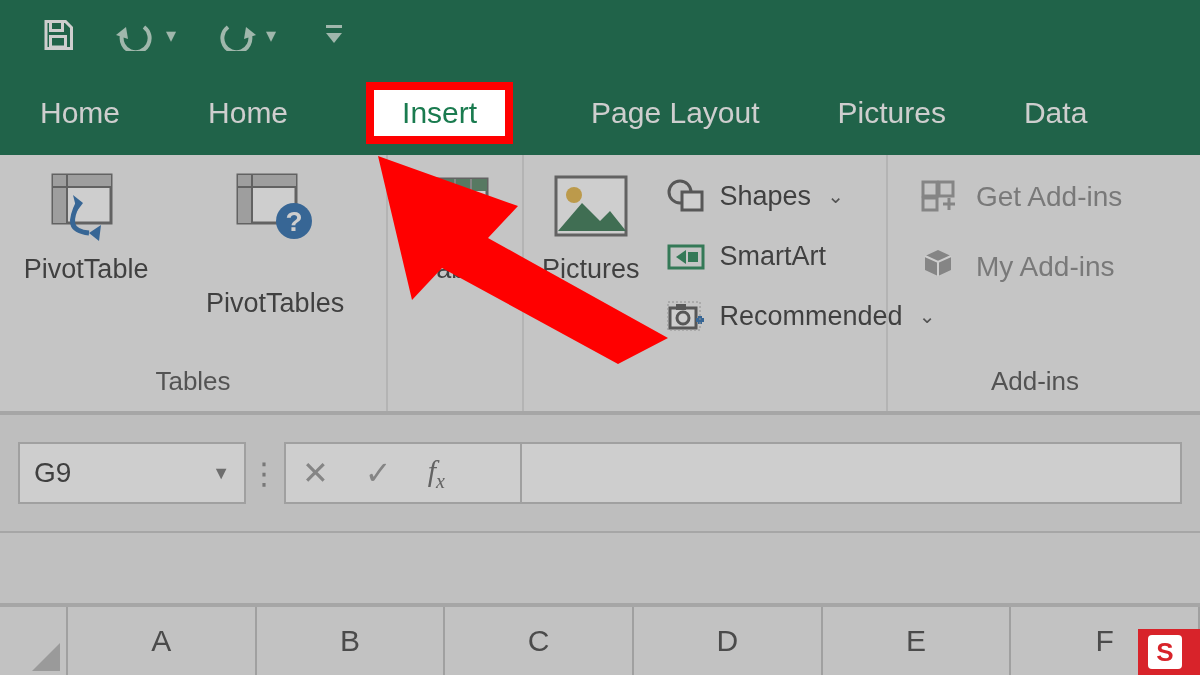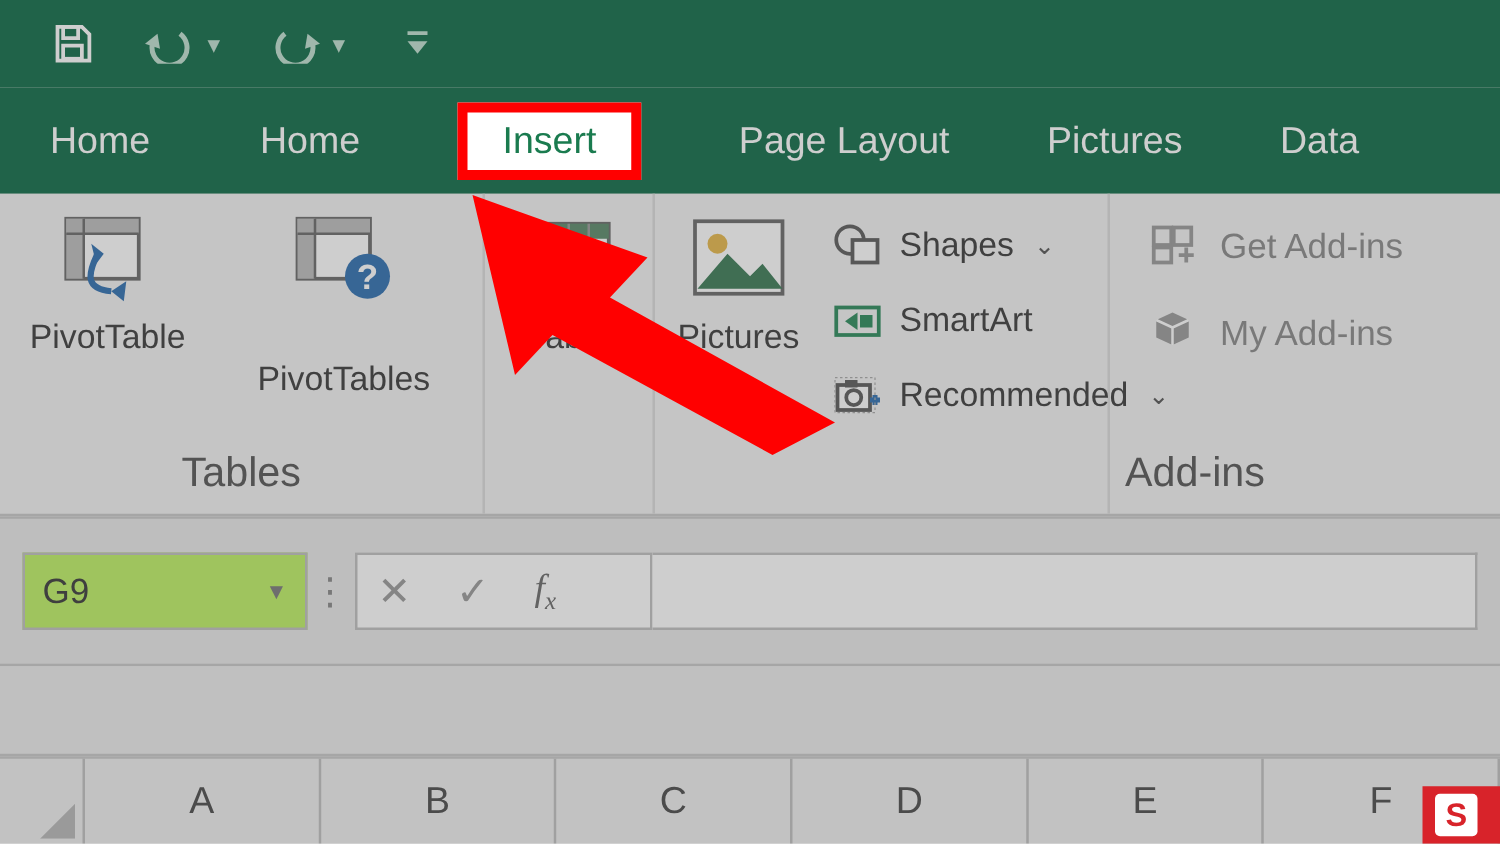--- a/index.html
+++ b/index.html
@@ -52,21 +52,21 @@
     display: flex;
     position: relative;
   }
   .group {
     display: flex; flex-direction: column;
     align-items: stretch;
     border-right: 2px solid #dcdcdc;
     padding-bottom: 8px;
   }
   .group-body { flex: 1; display: flex; align-items: flex-start; padding: 10px 8px 0 8px;}
-  .group-label { text-align: center; font-size: 33px; color: #555; padding: 4px 0 6px; }
+  .group-label { text-align: center; font-size: 26px; color: #555; padding: 4px 0 6px; }
 
   .big-btn {
     display: flex; flex-direction: column; align-items: center;
     width: auto; padding: 0 8px; cursor: pointer;
     color: #3b3b3b;
   }
   .big-btn .ico { height: 84px; display:flex; align-items:center; justify-content:center; }
   .big-btn .lbl { font-size: 27px; text-align: center; line-height: 1.25; margin-top: 4px;}
 
   
@@ -83,33 +83,33 @@
     height: 50px;
   }
   .small-btn .sico { width:44px; height:40px; display:flex; align-items:center; justify-content:center;}
   .caret { font-size: 20px; color:#555; margin-left:4px;}
 
   
   .g-addins { flex:1; border-right:none;}
   .g-addins .group-body { flex-direction: column; padding-left: 28px; padding-top: 18px; gap: 30px;}
   .addin-btn { display:flex; align-items:flex-end; gap:16px; font-size:28px; color:#8a8a8a; cursor:pointer;}
   .addin-btn .aico { width:44px; height:40px; display:flex; align-items:center; justify-content:center;}
-  .g-addins .group-label { text-align: left; padding-right: 30px; padding-left: 12px;}
+  .g-addins .group-label { text-align: center; padding-right: 30px; padding-left: 12px;}
 
   
   .formula-area {
     background: #e9e9e9;
     border-top: 2px solid #c8c8c8;
     border-bottom: 2px solid #c8c8c8;
     height: 120px;
     padding: 30px 18px 30px 18px;
     display: flex; align-items: center;
   }
   .namebox {
-    background:#bef264; border:2px solid #bfbfbf;
+    background:#ffffff; border:2px solid #bfbfbf;
     height:62px; width:228px;
     display:flex; align-items:center; justify-content:space-between;
     padding: 0 14px; font-size:28px; color:#3a3a3a;
   }
   .namebox .dd { color:#7a7a7a; font-size:18px;}
   .dots { width:38px; text-align:center; color:#888; font-size:30px; letter-spacing:2px;}
   .fx-box {
     background:#fff; border:2px solid #bfbfbf;
     height:62px;
     display:flex; align-items:center;

